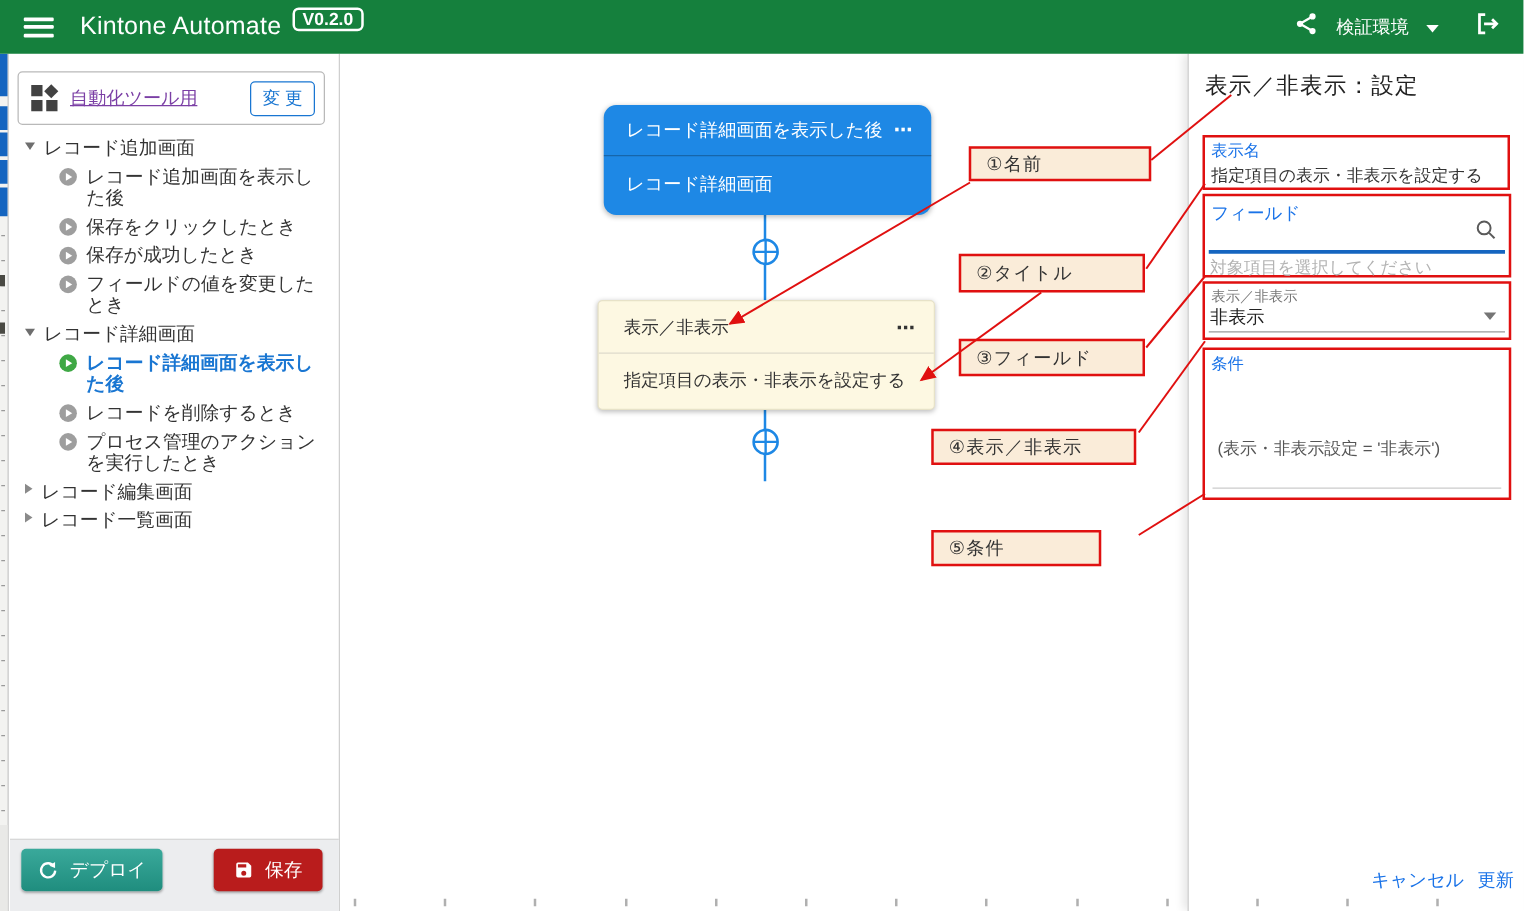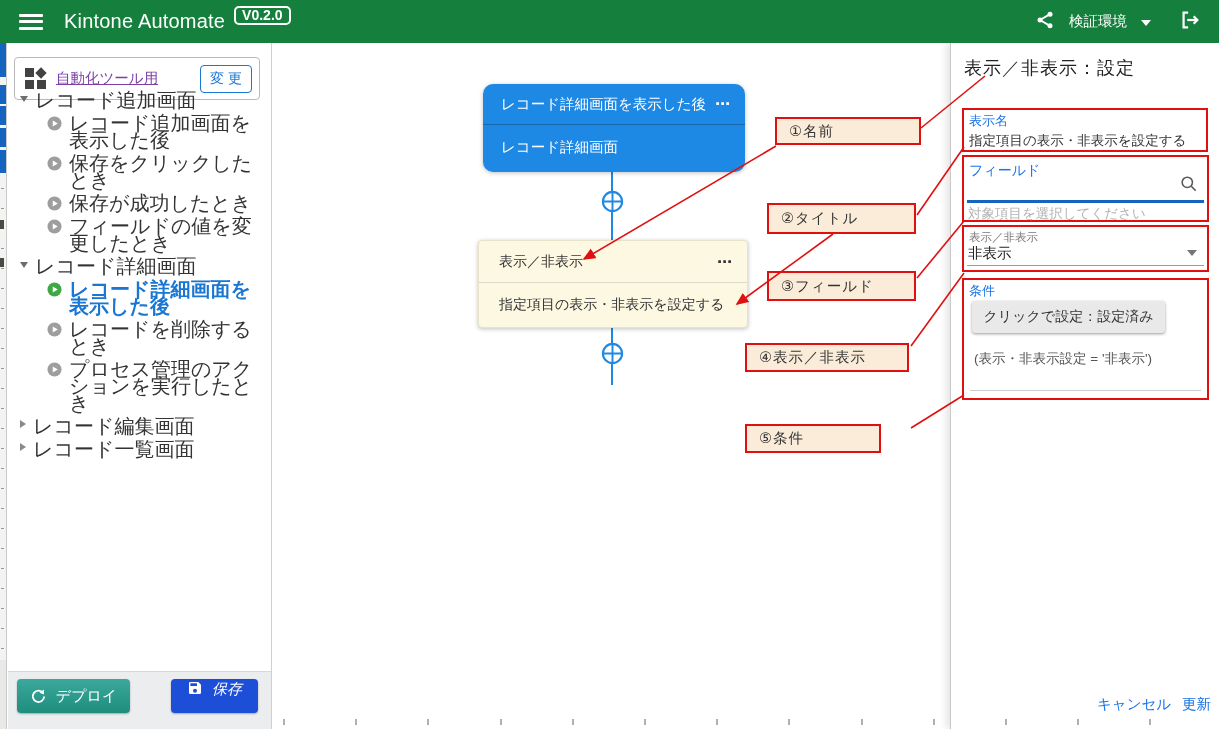--- a/index.html
+++ b/index.html
@@ -39,41 +39,41 @@
   .appicon i{position:absolute;background:#424242;}
   .appicon .s1{left:0;top:0;width:9px;height:9px;}
   .appicon .s2{left:0;top:12px;width:9px;height:9px;}
   .appicon .s3{left:12px;top:12px;width:9px;height:9px;}
   .appicon .d1{left:12px;top:1px;width:8px;height:8px;transform:rotate(45deg);}
   .applink{margin-left:9px;font-size:14.5px;color:#7b3fa5;text-decoration:underline;cursor:pointer;
            white-space:nowrap;overflow:hidden;}
   .changebtn{margin-left:auto;margin-right:7px;border:1px solid #1976d2;color:#1976d2;background:#fff;
              border-radius:4px;font-size:14px;padding:4px 9px;cursor:pointer;white-space:nowrap;
              font-family:inherit;}
-  .tree{position:absolute;left:6px;top:46px;width:252px;font-size:20px;color:#333;}
+  .tree{position:absolute;left:6px;top:64px;width:252px;font-size:15px;color:#333;}
   .trow{display:flex;align-items:flex-start;padding:3px 0;cursor:pointer;line-height:17px;}
   .tgroup{padding-left:6px;}
   .tri{flex:0 0 auto;margin:4px 7px 0 0;width:0;height:0;}
   .tri.down{border-left:4.5px solid transparent;border-right:4.5px solid transparent;
             border-top:6px solid #6e6e6e;}
   .tri.right{border-top:4.5px solid transparent;border-bottom:4.5px solid transparent;
              border-left:6px solid #8a8a8a;margin-top:2px;}
   .tevent{padding-left:33px;}
   .pc{flex:0 0 auto;width:15px;height:15px;margin:1px 7px 0 0;}
   .tlabel{max-width:198px;}
   .trow.active .tlabel{color:#1976d2;font-weight:bold;}
   .sidebar-bottom{position:absolute;left:0;right:0;bottom:0;height:57px;background:#ecedef;
                   border-top:1px solid #d8d8d8;}
   .deploybtn{position:absolute;left:9px;top:7px;width:113px;height:34px;border:none;border-radius:4px;
              background:linear-gradient(#3aa99b,#1f8d7e);color:#fff;font-size:15px;cursor:pointer;
              display:flex;align-items:center;justify-content:center;gap:9px;font-family:inherit;
              box-shadow:0 1px 2px rgba(0,0,0,.3);}
   .savebtn{position:absolute;left:163px;top:7px;width:87px;height:34px;border:none;border-radius:4px;
-           background:#1d4ed8;color:#fff;font-size:15px;cursor:pointer;display:flex;align-items:flex-start;
-           justify-content:center;gap:9px;font-family:inherit;box-shadow:0 1px 2px rgba(0,0,0,.3);font-style:italic;}
+           background:#b91c1c;color:#fff;font-size:15px;cursor:pointer;display:flex;align-items:center;
+           justify-content:center;gap:9px;font-family:inherit;box-shadow:0 1px 2px rgba(0,0,0,.3);}
 
   
   .node-blue{position:absolute;left:483px;top:84px;width:262px;height:88px;background:#1e88e5;
              border-radius:10px;color:#fff;box-shadow:0 1px 4px rgba(0,0,0,.25);z-index:5;cursor:pointer;}
   .node-blue .nhd{height:41px;display:flex;align-items:center;padding:0 14px 0 18px;
                   border-bottom:1px solid rgba(0,0,0,.25);font-size:14.5px;box-sizing:border-box;}
   .node-blue .nbd{padding:13px 18px;font-size:14.5px;}
   .node-yellow{position:absolute;left:478px;top:240px;width:270px;height:88px;background:#fdf8e2;
                border:1px solid #e7e2c8;border-radius:4px;color:#333;box-sizing:border-box;
                box-shadow:0 1px 4px rgba(0,0,0,.25);z-index:5;cursor:pointer;}
@@ -353,21 +353,20 @@
 
     <div class="rbox rbox3">
       <div class="slabel">表示／非表示</div>
       <div class="svalue">非表示</div>
       <span class="sel-caret"></span>
       <div class="sel-underline"></div>
     </div>
 
     <div class="rbox rbox4">
       <div class="flabel-blue">条件</div>
-      <button class="cond-btn">クリックで設定：設定済み</button>
       <div class="cond-summary">(表示・非表示設定 = '非表示')</div>
       <div class="cond-divider"></div>
     </div>
 
     <a class="panel-link cancel-link">キャンセル</a>
     <a class="panel-link update-link">更新</a>
   </div>
 
   <svg id="lines">
     <defs>

